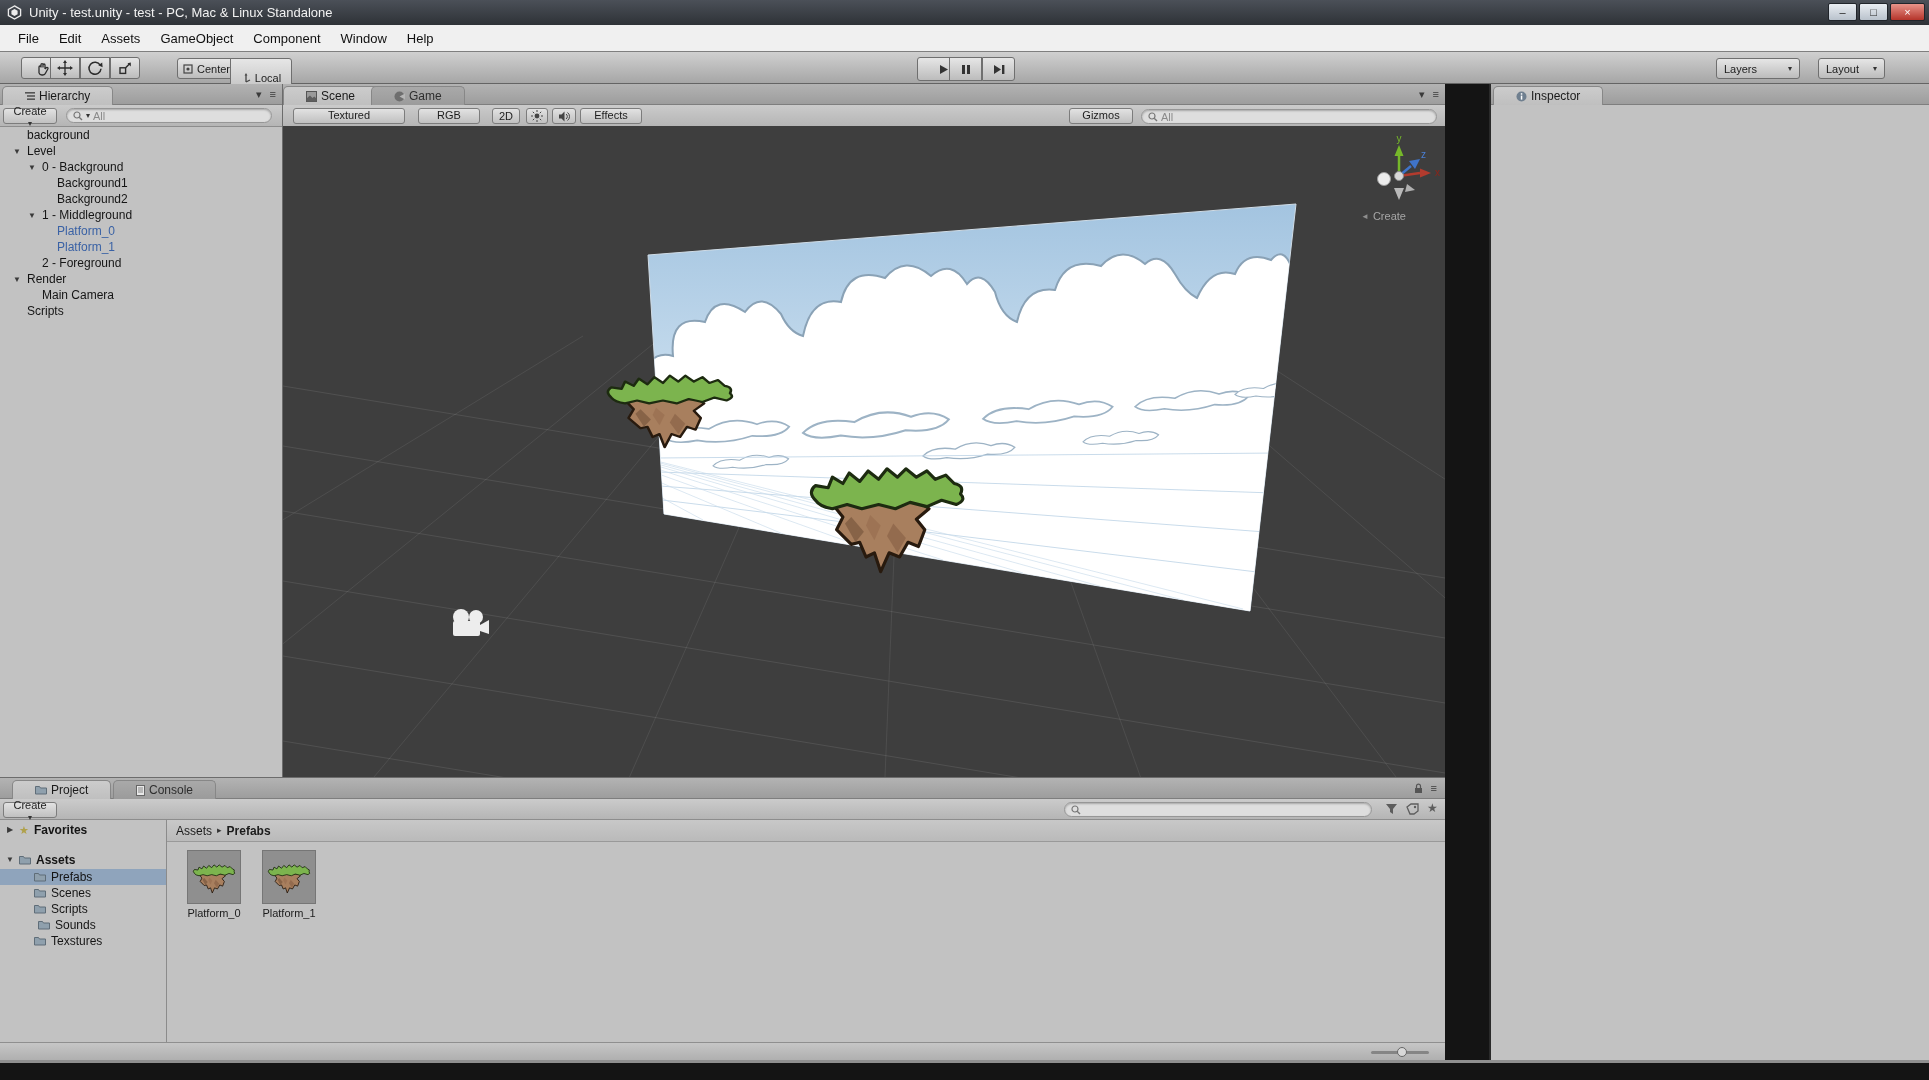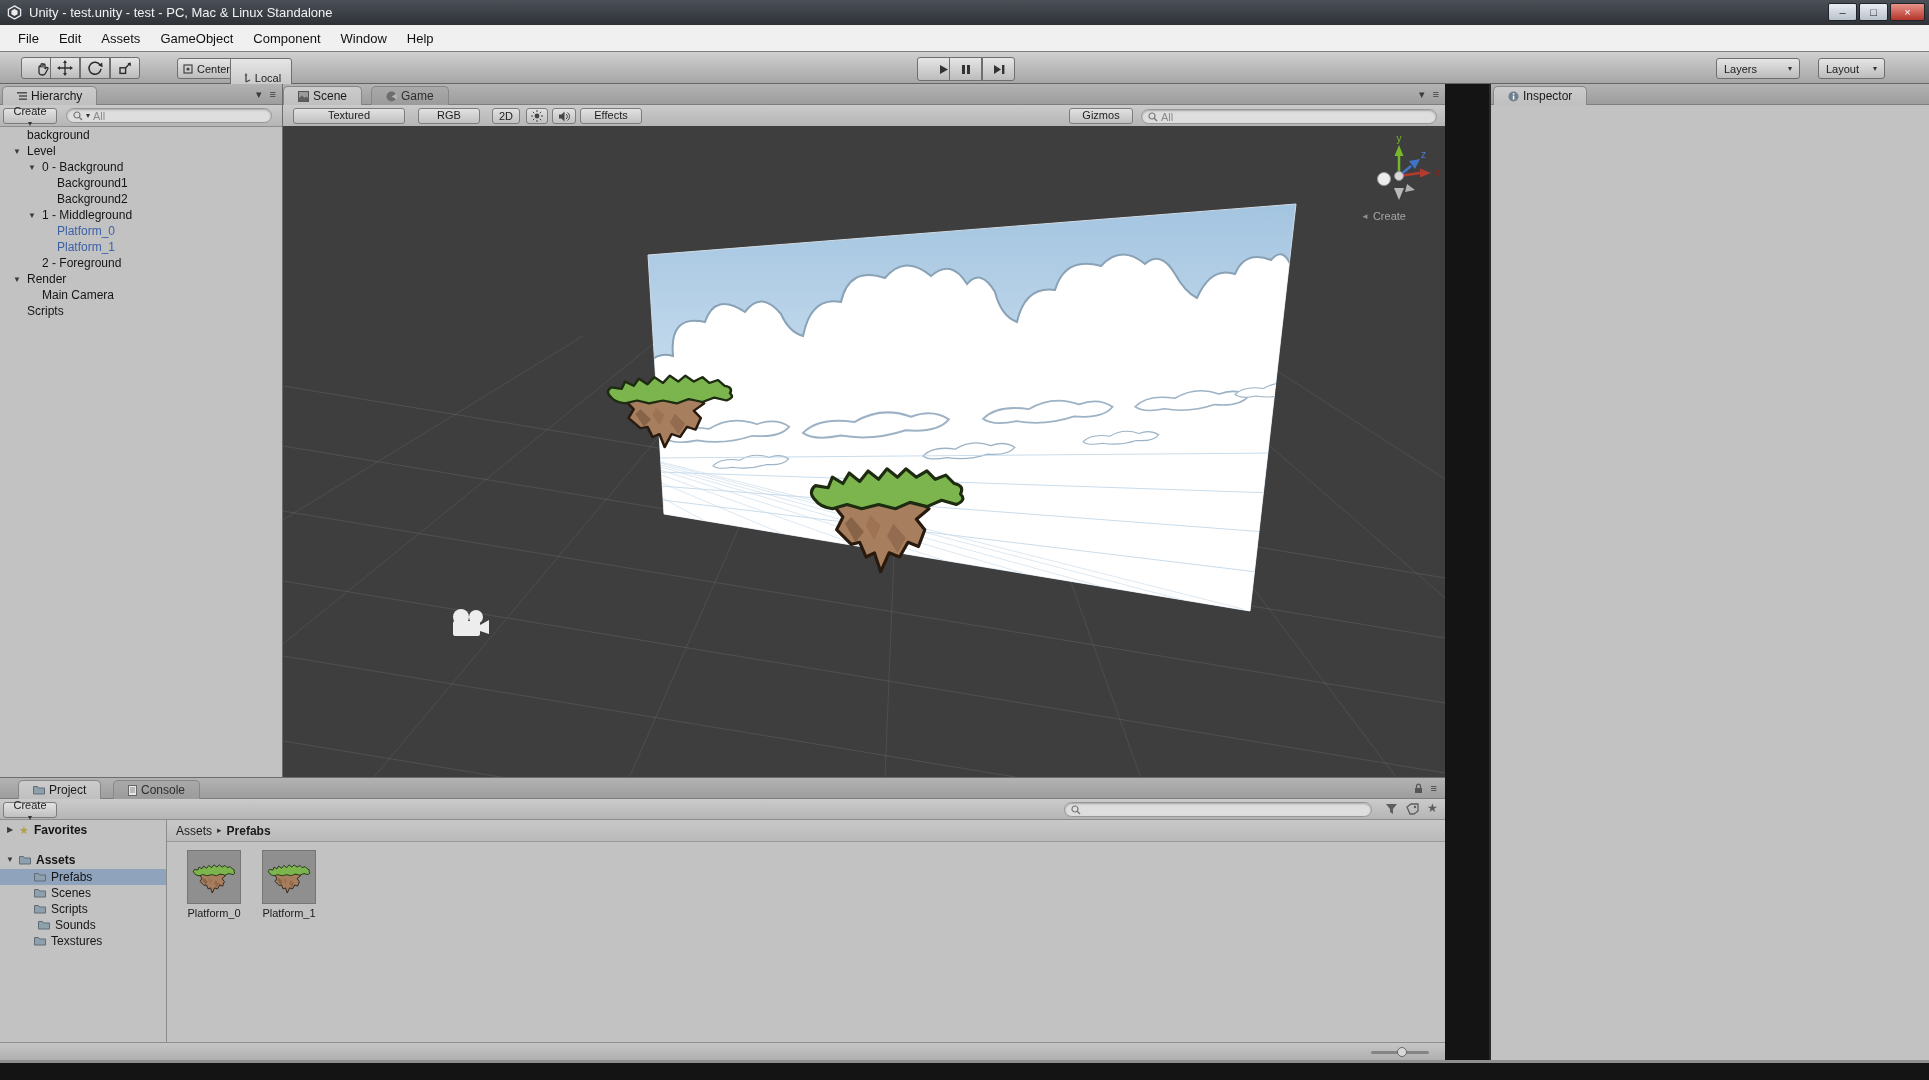--- a/index.html
+++ b/index.html
@@ -32,21 +32,21 @@
   .join { border-radius:0; margin-left:-1px; }
   .joinL { border-radius:3px 0 0 3px;justify-content:flex-end; }
   .joinR { border-radius:0 3px 3px 0; margin-left:-1px; }
   .caret { font-size:8px; color:#333; line-height:1; }
 
   
   .panel { position:absolute; background:#c2c2c2; }
   .tabbar { position:absolute; left:0; top:0; right:0; height:21px;
     background:linear-gradient(#b3b3b3,#9d9d9d); border-bottom:1px solid #7e7e7e; }
   .tab { position:absolute; top:2px; height:19px; display:flex; align-items:center;
-    gap:4px; padding:0 14px; font-size:12px; color:#1a1a1a;
+    gap:4px; padding:0 22px; font-size:12px; color:#1a1a1a;
     background:linear-gradient(#cccccc,#bfbfbf); border:1px solid #878787; border-bottom:none;
     border-radius:5px 5px 0 0;justify-content:space-between; }
   .tab.inactive { background:linear-gradient(#a9a9a9,#9b9b9b); color:#2e2e2e; }
   .tabbar-icons { position:absolute; top:4px; display:flex; gap:8px; color:#3a3a3a; font-size:11px; }
   .ptoolbar { position:absolute; left:0; right:0; height:22px;
     background:linear-gradient(#cbcbcb,#b5b5b5); border-bottom:1px solid #8d8d8d; }
   .minibtn { position:absolute; top:3px; height:16px; background:linear-gradient(#e2e2e2,#c0c0c0);
     border:1px solid #7c7c7c; border-radius:3px; display:flex; align-items:center;
     justify-content:center; gap:3px; font-size:11px; color:#1d1d1d; padding:0 6px;flex-direction:column; }
   .pill { position:absolute; background:#dedede; border:1px solid #969696; border-radius:8px;
@@ -477,21 +477,21 @@
             </svg>
           </span>
         <span>≡</span>
       </div>
     </div>
     <div class="abs" style="left:0; top:21px; right:0; bottom:0; background:#c2c2c2;"></div>
   </div>
 
   <div class="panel" style="left:0; top:777px; width:1445px; height:283px; border-top:1px solid #6c6c6c;">
     <div class="tabbar">
-      <div class="tab" style="left:18px;">
+      <div class="tab" style="left:12px;">
         <span class="icon">
             <svg width="12" height="10" viewBox="0 0 12 10">
               <path d="M0.5,1.5 h4 l1,1.5 h6 v6 h-11 z" fill="#8fa0ad" stroke="#5f6d78" stroke-width="1"></path>
             </svg>
           </span>
         <span>Project</span>
       </div>
       <div class="tab inactive" style="left:113px;">
         <span class="icon">
             <svg width="9" height="11" viewBox="0 0 9 11">

